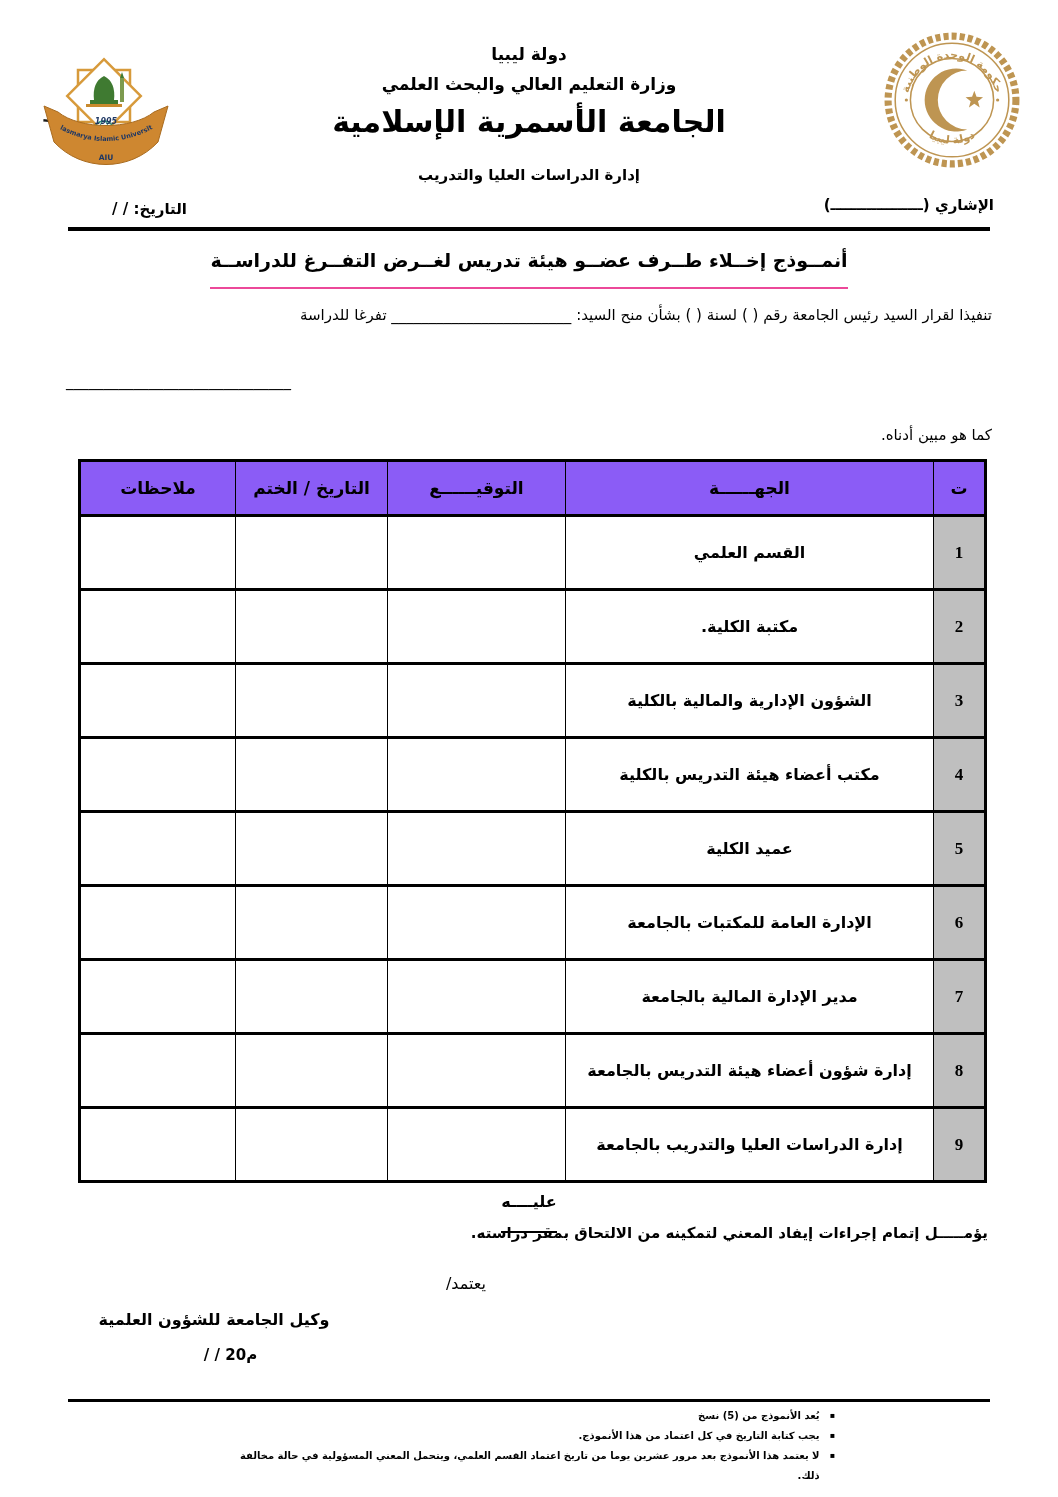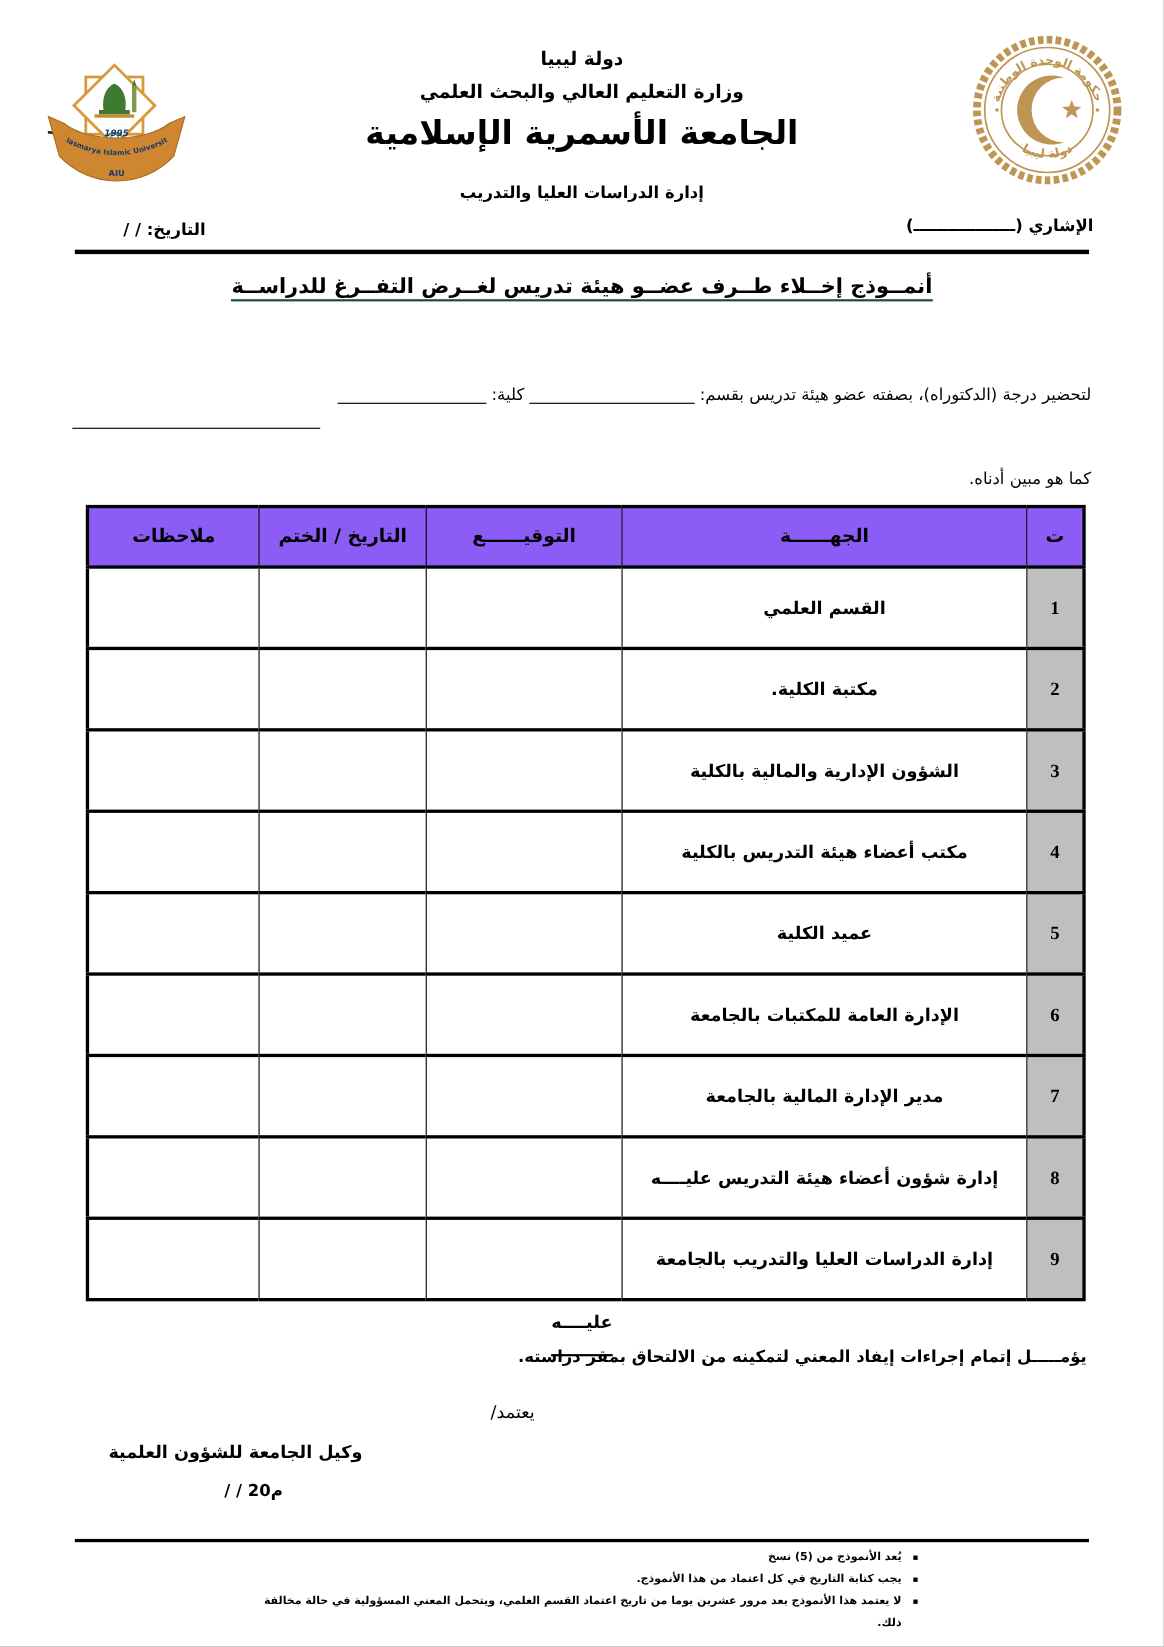--- a/index.html
+++ b/index.html
@@ -18,21 +18,21 @@
   .logo-left{left:40px;top:18px;width:138px;height:160px;}
   .seal-right{left:auto;right:36px;top:30px;width:140px;height:140px;}
   
   .ref-label{top:196px;right:64px;font-size:15px;font-weight:700;}
   .date-label{top:200px;left:112px;width:150px;font-size:15px;font-weight:700;direction:rtl;text-align:left;}
   .rule{background:#000;}
   .rule-top{top:227px;left:68px;width:922px;height:4px;}
   .rule-bottom{top:1399px;left:68px;width:922px;height:3px;}
   
   .doc-title{top:249px;left:0;right:0;text-align:center;font-size:19px;font-weight:800;}
-  .doc-title span{border-bottom:2px solid #14532d;padding-bottom:1px;}
+  .doc-title span{border-bottom:2px solid #ec4899;padding-bottom:16px;}
   
   .intro-line{right:66px;left:66px;text-align:right;font-size:15px;font-weight:500;white-space:nowrap;}
   .il1{top:306px;}
   .il2{top:350px;}
   .il3{top:372px;text-align:left;direction:ltr;}
   .il4{top:396px;}
   .il5{top:426px;}
   
   .clearance{top:459px;left:78px;width:906px;border-collapse:collapse;table-layout:fixed;position:absolute;direction:rtl;}
   .clearance th,.clearance td{border:1.5px solid #000;border-top-width:3px;border-bottom-width:3px;padding:0;}
@@ -116,21 +116,21 @@
   <div class="abs gov-line ministry">وزارة التعليم العالي والبحث العلمي</div>
   <div class="abs gov-line university">الجامعة الأسمرية الإسلامية</div>
   <div class="abs gov-line gsdept">إدارة الدراسات العليا والتدريب</div>
 
   <div class="abs ref-label">الإشاري (ــــــــــــــــــ)</div>
   <div class="abs date-label">التاريخ:    /    /</div>
   <div class="abs rule rule-top"></div>
 
   <div class="abs doc-title"><span>أنمــوذج إخــلاء طــرف عضــو هيئة تدريس لغــرض التفــرغ للدراســة</span></div>
 
-  <div class="abs intro-line il2">لتحضير درجة (الدكتوراه)، بصفته عضو هيئة تدريس بقسم: ____________________ كلية: __________________</div>
+  <div class="abs intro-line il1">تنفيذا لقرار السيد رئيس الجامعة رقم (        ) لسنة (        ) بشأن منح السيد: ________________________ تفرغا للدراسة</div>
   <div class="abs intro-line il3">______________________________</div>
   <div class="abs intro-line il5">كما هو مبين أدناه.</div>
 
   <table class="clearance">
     <colgroup>
         <col style="width:52px">
         <col style="width:368px">
         <col style="width:178px">
         <col style="width:152px">
         <col style="width:156px">
@@ -189,21 +189,21 @@
       </tr>
       <tr>
         <td class="num">7</td>
         <td class="entity">مدير الإدارة المالية بالجامعة</td>
         <td></td>
         <td></td>
         <td></td>
       </tr>
       <tr>
         <td class="num">8</td>
-        <td class="entity">إدارة شؤون أعضاء هيئة التدريس عليــــه</td>
+        <td class="entity">إدارة شؤون أعضاء هيئة التدريس بالجامعة</td>
         <td></td>
         <td></td>
         <td></td>
       </tr>
       <tr>
         <td class="num">9</td>
         <td class="entity">إدارة الدراسات العليا والتدريب بالجامعة</td>
         <td></td>
         <td></td>
         <td></td>

